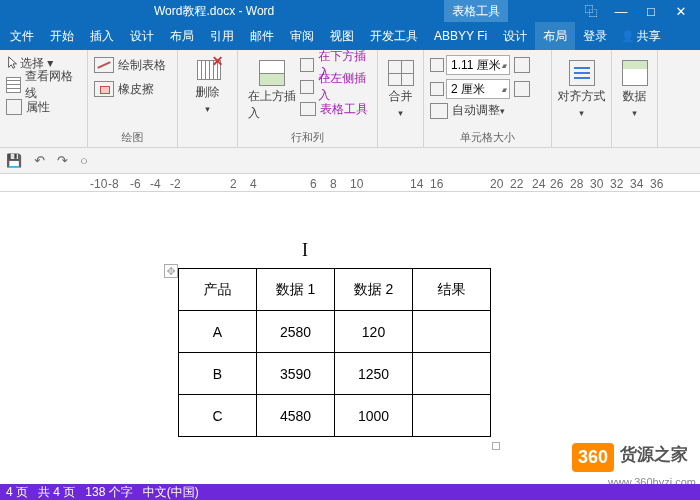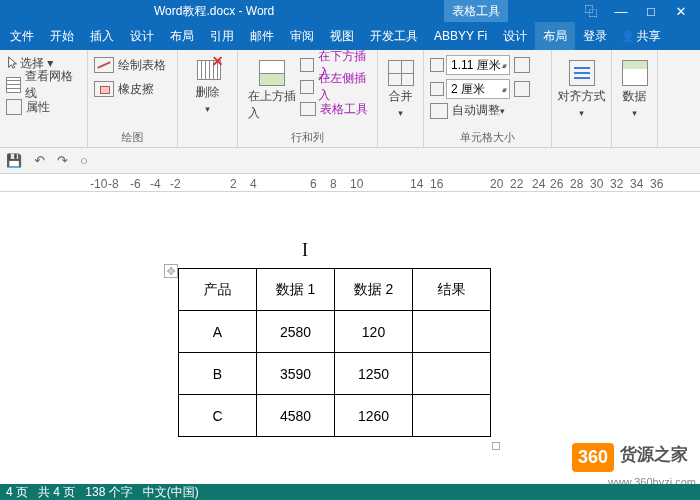--- a/index.html
+++ b/index.html
@@ -69,21 +69,21 @@
 .cursor:before{content:"I";font-family:serif;font-size:18px;color:#000}
 .anchor{position:absolute;left:144px;top:72px;width:14px;height:14px;border:1px solid #aaa;color:#aaa;font-size:11px;text-align:center;line-height:12px;cursor:move}
 .wtable{position:absolute;left:158px;top:76px;border-collapse:collapse}
 .wtable td{border:1.5px solid #000;width:78px;height:42px;text-align:center;font-size:14px;color:#000}
 .wtable tr:first-child td{font-weight:normal}
 .reshandle{position:absolute;left:472px;top:250px;width:8px;height:8px;border:1px solid #aaa}
 .watermark{position:absolute;right:12px;bottom:30px;display:flex;align-items:flex-start;gap:6px}
 .wm-badge{background:#ff8a00;color:#fff;font-weight:bold;font-size:18px;padding:4px 6px;border-radius:4px}
 .wm-txt{color:#555;font-size:17px;font-weight:bold}
 .wm-url{position:absolute;right:4px;bottom:14px;color:#888;font-size:11px}
-.status{position:absolute;bottom:0;left:0;right:0;height:16px;background:#0f766e;color:#fff;font-size:11px;display:flex;align-items:center;padding:0 6px;gap:10px}
+.status{position:absolute;bottom:0;left:0;right:0;height:16px;background:#6d28d9;color:#fff;font-size:11px;display:flex;align-items:center;padding:0 6px;gap:10px}
 svg.pointer-ic{width:14px;height:14px}
 </style>
 </head>
 <body>
 
 <div class="titlebar">
   <span class="doc">Word教程.docx - Word</span>
   <span class="ctx">表格工具</span>
   <span class="spacer"></span>
   <span class="wbtn">⿻</span>
@@ -269,21 +269,21 @@
       </tr>
       <tr>
         <td>B</td>
         <td>3590</td>
         <td>1250</td>
         <td></td>
       </tr>
       <tr>
         <td>C</td>
         <td>4580</td>
-        <td>1260</td>
+        <td>1000</td>
         <td></td>
       </tr>
     </tbody>
       </table>
     <div class="reshandle"></div>
   </div>
   <div class="watermark">
     <span class="wm-badge">360</span>
     <span class="wm-txt">货源之家</span>
   </div>

